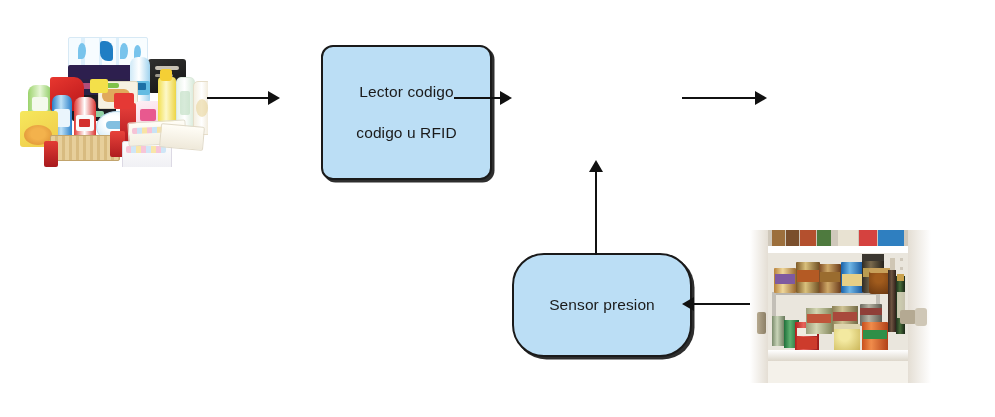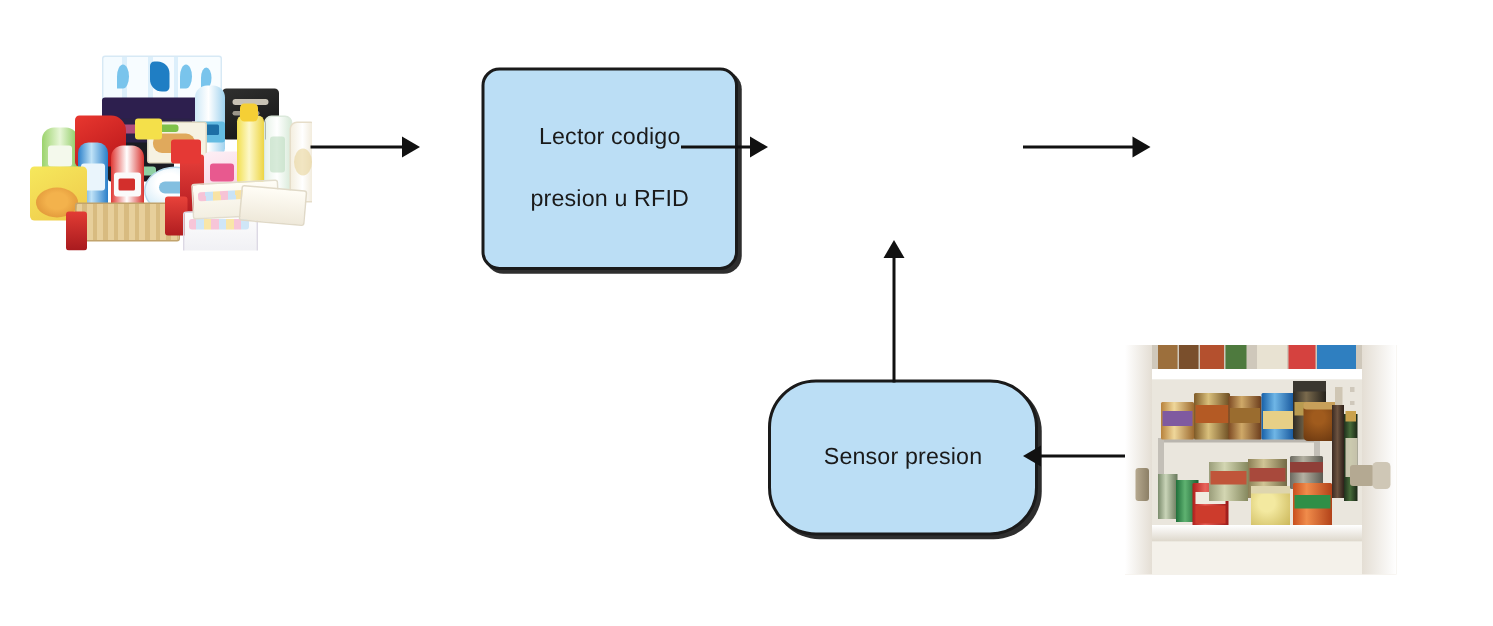--- a/index.html
+++ b/index.html
@@ -233,21 +233,21 @@
 
     <div class="pp" style="left:18px;top:120px;width:140px;height:11px;background:linear-gradient(180deg,#ffffff,#ddd7cb);"></div>
     <div class="pp" style="left:18px;top:131px;width:140px;height:22px;background:#f4f1ea;"></div>
 
     <div class="pp" style="left:7px;top:82px;width:9px;height:22px;background:linear-gradient(90deg,#b6a98f,#8c7f66);border-radius:2px;"></div>
     <div class="pp" style="left:150px;top:80px;width:16px;height:14px;background:#b4a992;border-radius:2px;"></div>
     <div class="pp" style="left:165px;top:78px;width:12px;height:18px;background:#cfc7b6;border-radius:3px;"></div>
   </div>
 
   <div class="node" id="node-reader">
-    <span><span>Lector codigo</span><br><span>presion u RFID</span></span>
+    <span><span>Lector codigo</span><br><span>codigo u RFID</span></span>
   </div>
 
 
 
   <div class="node" id="node-sensor">
     <span>Sensor presion</span>
   </div>
 
   <div class="conn h-line" id="conn1-line"></div>
   <div class="arrow-head arrow-right" id="conn1-head"></div>

